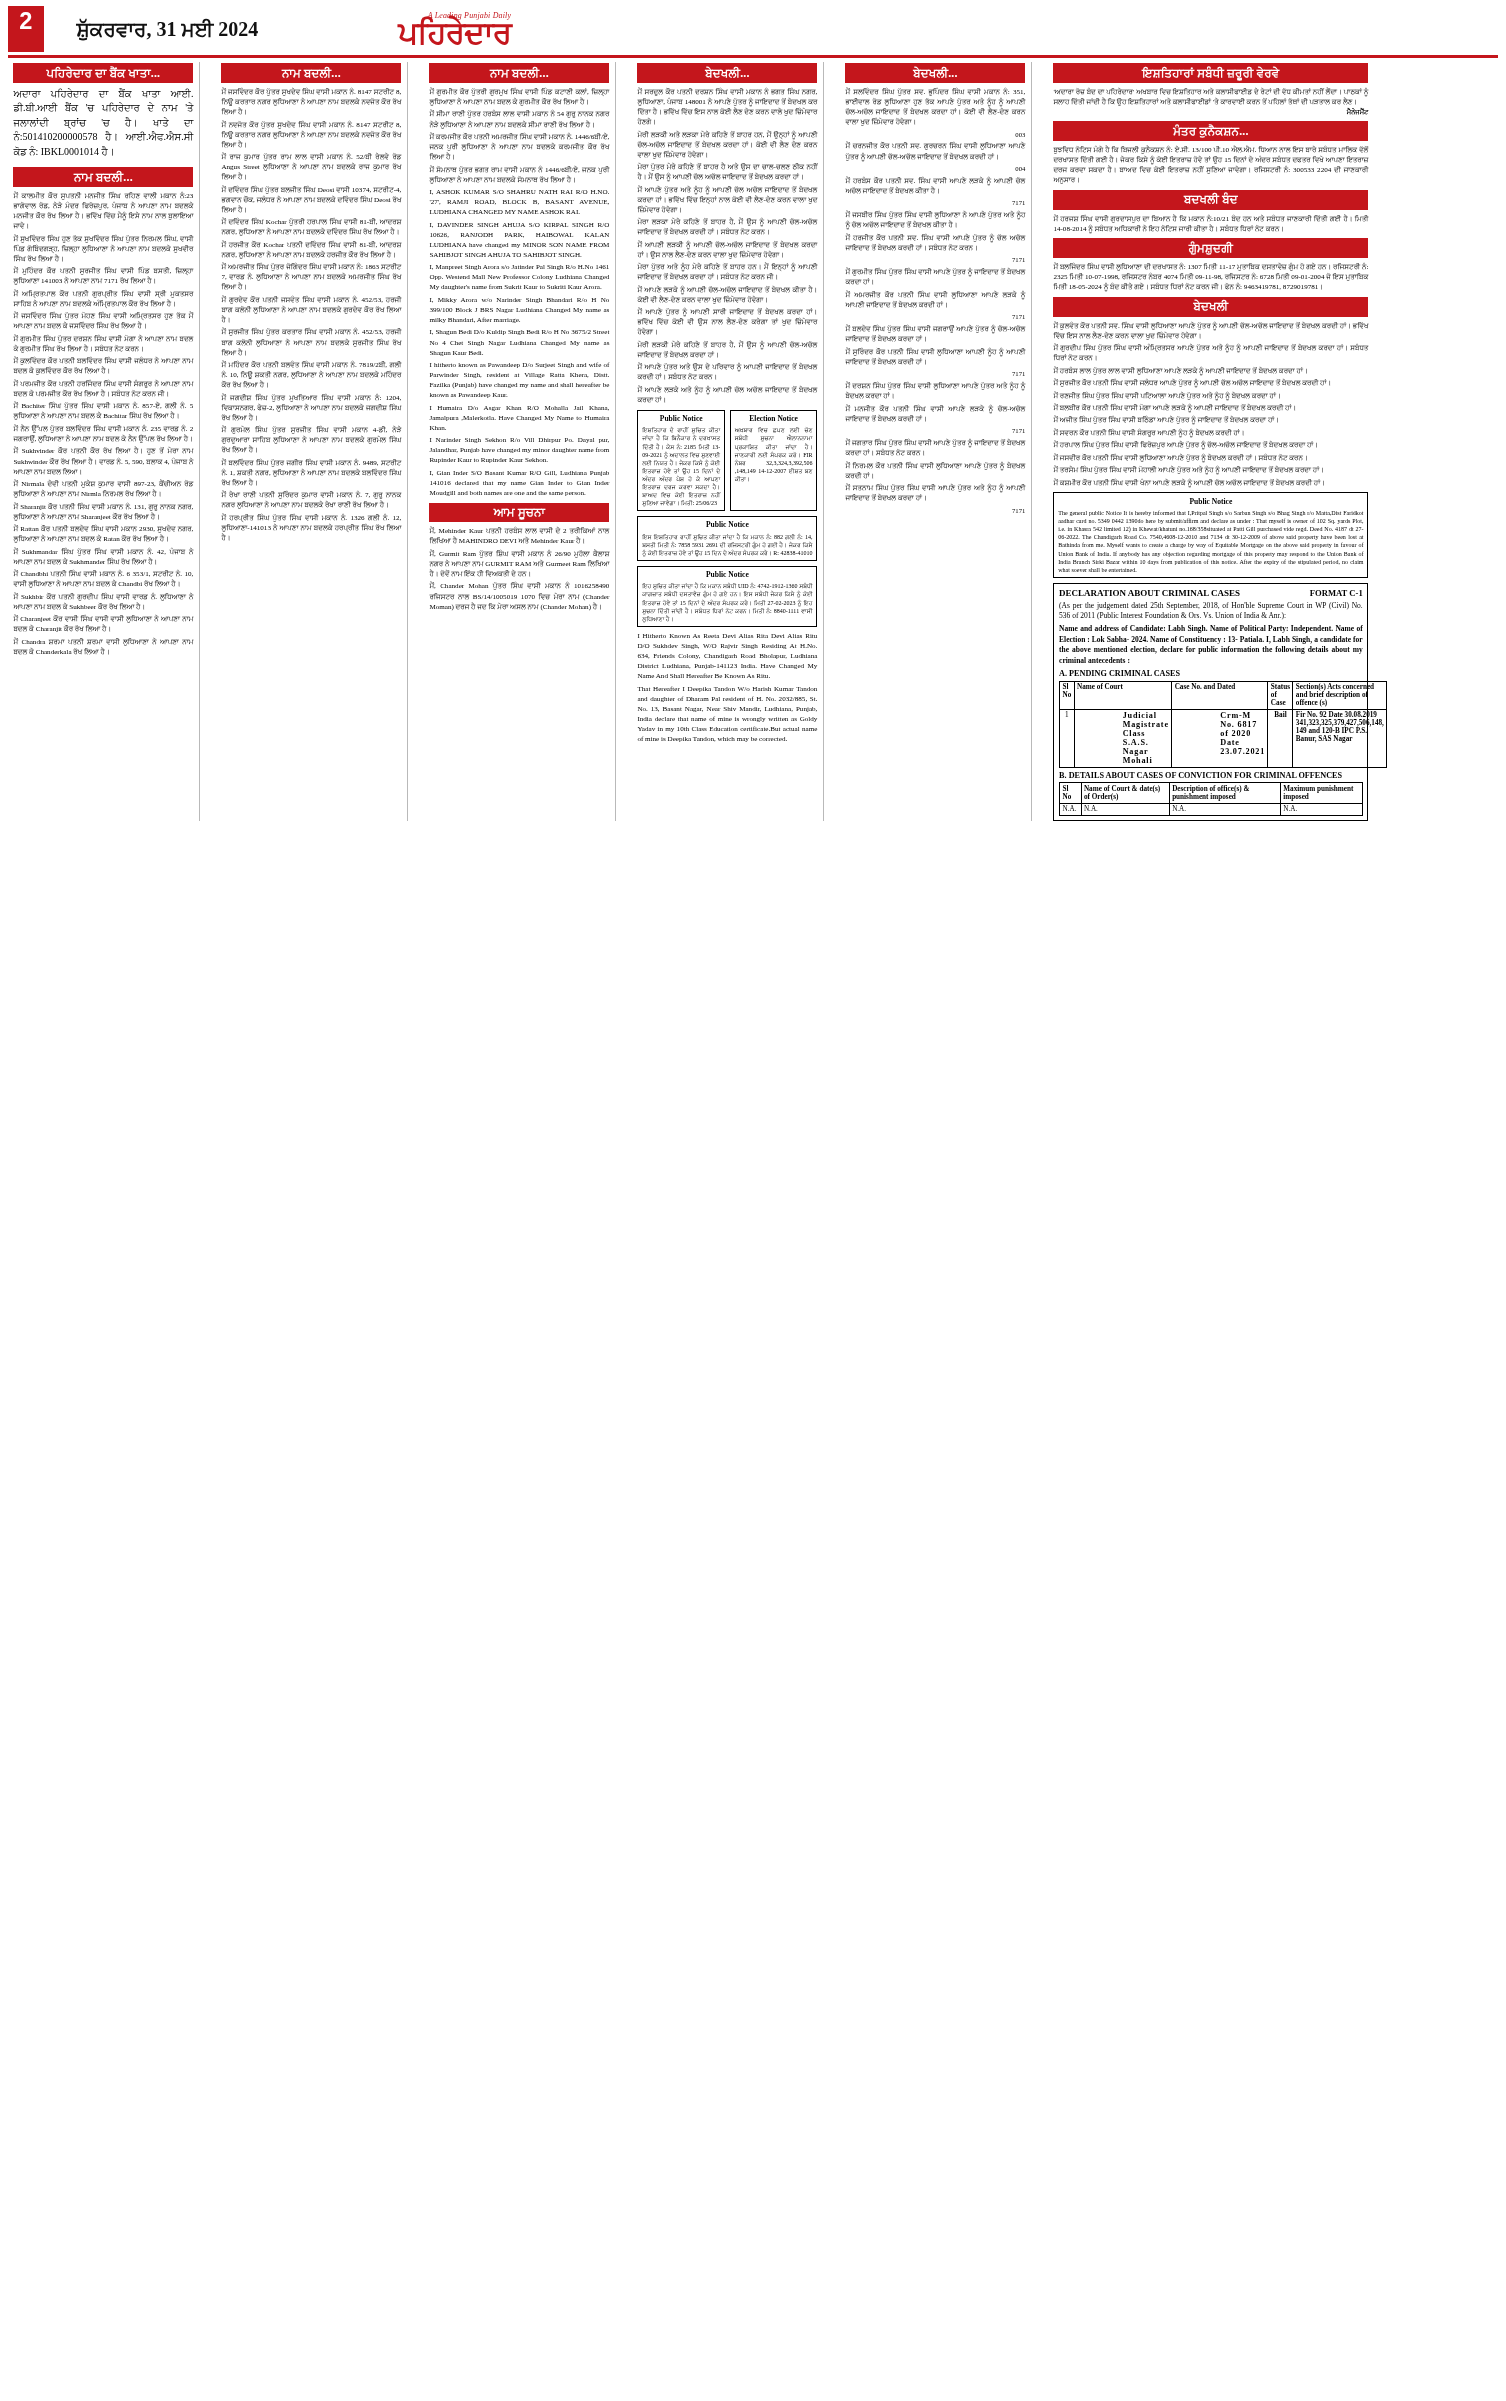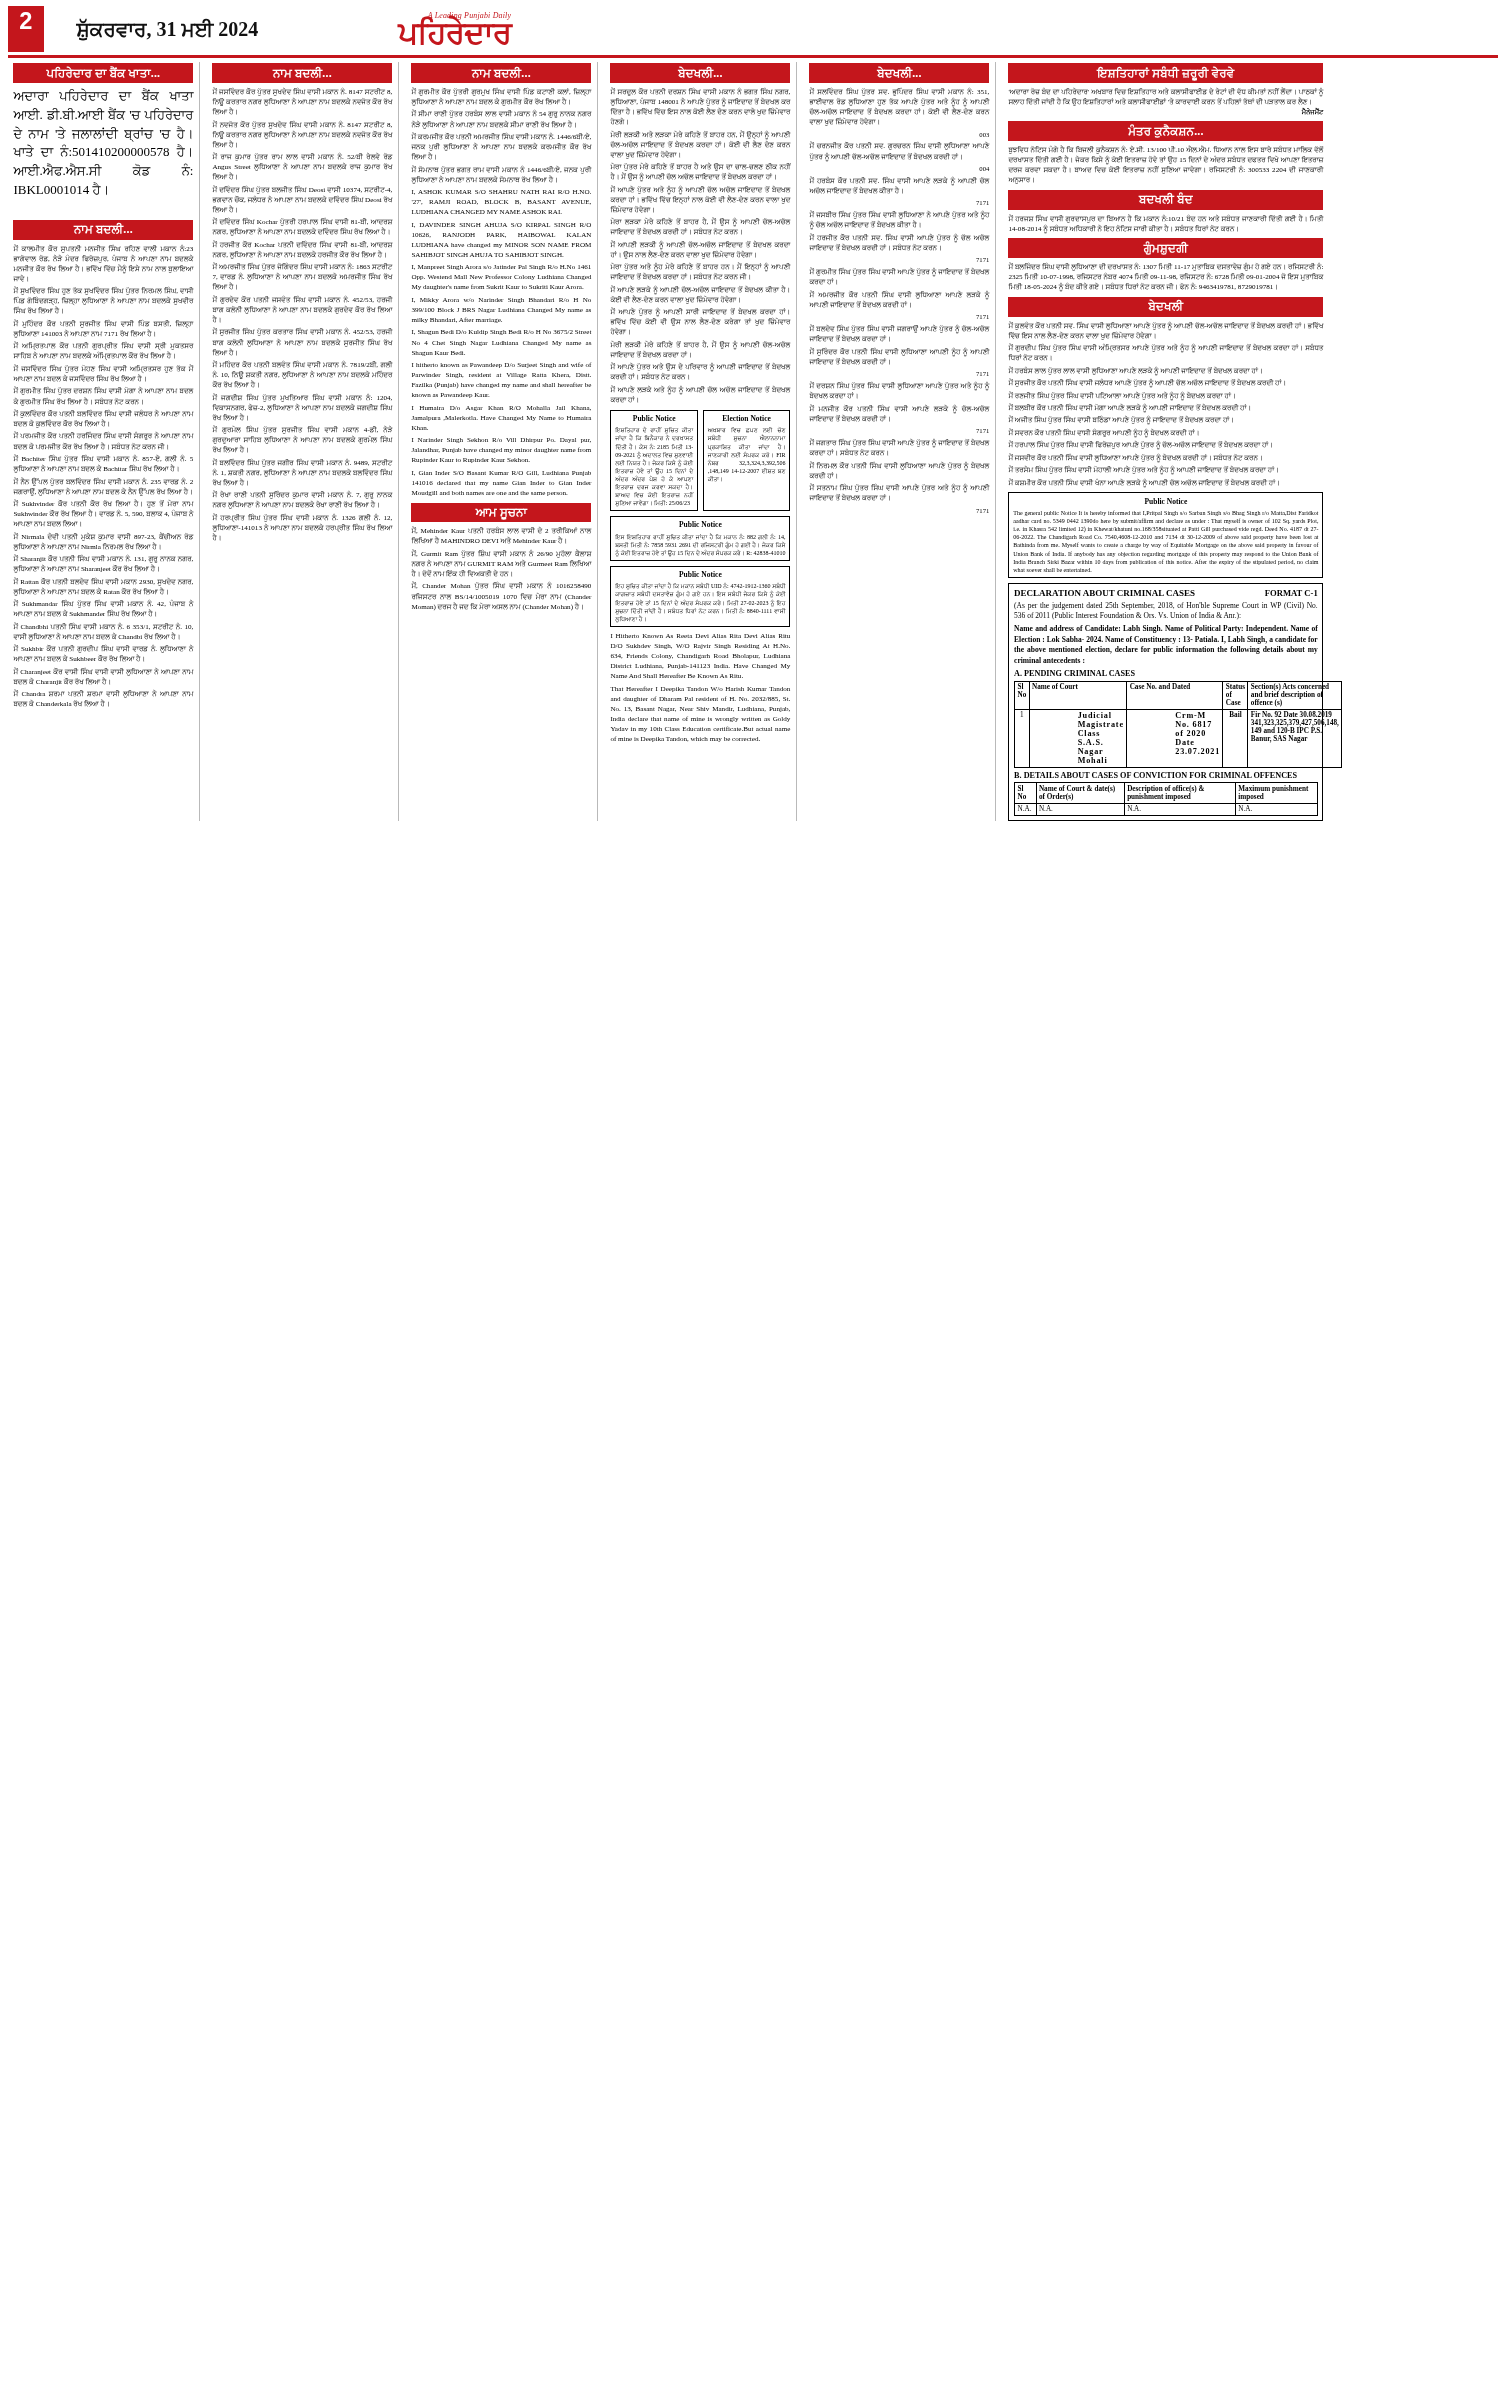--- a/index.html
+++ b/index.html
@@ -37,21 +37,21 @@
     margin-bottom:-3.1px; letter-spacing:0.2px;
   }
   .mast-logo .logo-text {
     font-size:31px; font-weight:bold; color:#c4161c; line-height:1;
     letter-spacing:-0.8px;
   }
 
   .rule-thick { height:2.4px; background:#c4161c; margin:3.1px 0 0 0; }
 
   
-  .columns { display:flex; gap:7px; margin-top:3.9px; }
+  .columns { display:flex; gap:16px; margin-top:3.9px; }
   .col { border-right:0.8px solid #b9b9b9; padding:0 5.5px; }
   .col:last-child { border-right:none; }
   .c1 { width:192px; }
   .c2 { width:192px; }
   .c3 { width:192px; }
   .c4 { width:192px; }
   .c5 { width:192px; }
   .c6 { width:326px; }
 
   
@@ -61,21 +61,21 @@
   }
   .sec-head.first { margin-top:1.6px; }
 
   
   .body-text {
     font-size:7.1px; line-height:1.42; text-align:justify; color:#000;
     font-family:"Liberation Serif", serif;
   }
   .body-text p { margin:0 0 2.4px 0; }
   .lead {
-    font-size:13px; line-height:1.45; text-align:justify; margin-bottom:20px;
+    font-size:10px; line-height:1.45; text-align:justify; margin-bottom:8px;
   }
   .eng { font-family:"Liberation Serif", serif; }
   .rtag { text-align:right; font-size:6.7px; color:#000; }
   .bold { font-weight:bold; }
 
   
   .notice-row { display:flex; gap:4.7px; margin-top:4.7px; }
   .notice-box {
     border:0.8px solid #000; padding:3.1px 3.9px; font-size:6px; line-height:1.35;
     text-align:justify; flex:1;

